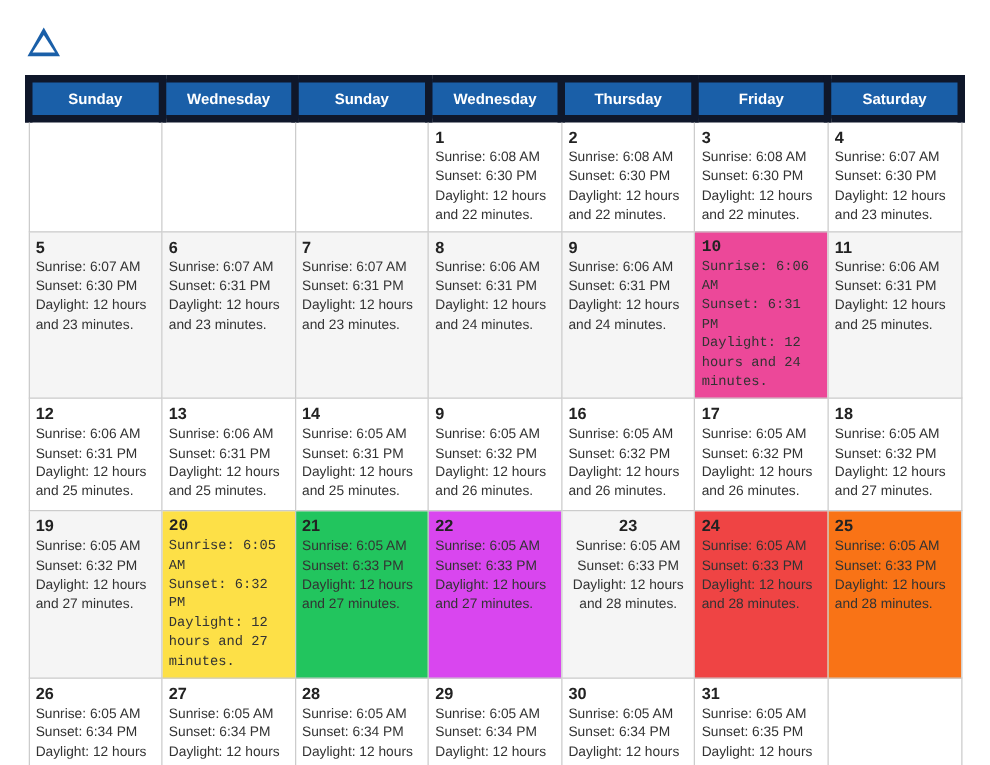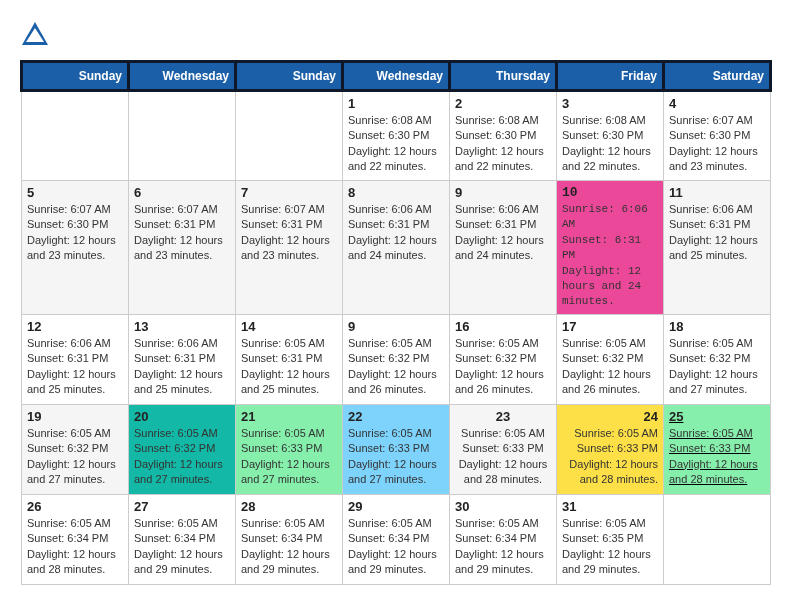--- a/index.html
+++ b/index.html
@@ -47,25 +47,25 @@
       color: #444;
     }
     table {
       width: 100%;
       border-collapse: collapse;
       font-size: 11px;
     }
     thead tr th {
       background-color: #1a5fa8;
       color: #fff;
-      text-align: right;
+      text-align: center;
       padding: 6px 5px;
       font-size: 12px;
       font-weight: bold;
-      border: 3px solid #0f172a;
+      border: 6px solid #0f172a;
     }
     tbody tr td {
       border: 1px solid #ccc;
       vertical-align: top;
       padding: 4px 5px;
       height: 90px;
       width: calc(100% / 7);
       background: #fff;
     }
     tbody tr:nth-child(even) td {
@@ -204,41 +204,41 @@
         <td>
           <div class="day-number">18</div>
           <div class="day-info">Sunrise: 6:05 AM<br>Sunset: 6:32 PM<br>Daylight: 12 hours and 27 minutes.</div>
         </td>
       </tr>
       <tr>
         <td style="background: rgb(245, 245, 245);">
           <div class="day-number">19</div>
           <div class="day-info">Sunrise: 6:05 AM<br>Sunset: 6:32 PM<br>Daylight: 12 hours and 27 minutes.</div>
         </td>
-        <td style="background: #14b8a6;">
+        <td style="background: #fde047; font-family: Liberation Mono, monospace;">
           <div class="day-number">20</div>
           <div class="day-info">Sunrise: 6:05 AM<br>Sunset: 6:32 PM<br>Daylight: 12 hours and 27 minutes.</div>
         </td>
-        <td style="background: #86efac;">
+        <td style="background: #22c55e;">
           <div class="day-number">21</div>
           <div class="day-info">Sunrise: 6:05 AM<br>Sunset: 6:33 PM<br>Daylight: 12 hours and 27 minutes.</div>
         </td>
-        <td style="background: #7dd3fc;">
+        <td style="background: #d946ef;">
           <div class="day-number">22</div>
           <div class="day-info">Sunrise: 6:05 AM<br>Sunset: 6:33 PM<br>Daylight: 12 hours and 27 minutes.</div>
         </td>
         <td style="background: rgb(245, 245, 245); text-align: center;">
           <div class="day-number">23</div>
           <div class="day-info">Sunrise: 6:05 AM<br>Sunset: 6:33 PM<br>Daylight: 12 hours and 28 minutes.</div>
         </td>
-        <td style="background: #fde047; text-align: right;">
+        <td style="background: #ef4444;">
           <div class="day-number">24</div>
           <div class="day-info">Sunrise: 6:05 AM<br>Sunset: 6:33 PM<br>Daylight: 12 hours and 28 minutes.</div>
         </td>
-        <td style="background: #86efac; text-decoration: underline;">
+        <td style="background: #f97316;">
           <div class="day-number">25</div>
           <div class="day-info">Sunrise: 6:05 AM<br>Sunset: 6:33 PM<br>Daylight: 12 hours and 28 minutes.</div>
         </td>
       </tr>
       <tr>
         <td>
           <div class="day-number">26</div>
           <div class="day-info">Sunrise: 6:05 AM<br>Sunset: 6:34 PM<br>Daylight: 12 hours and 28 minutes.</div>
         </td>
         <td>

